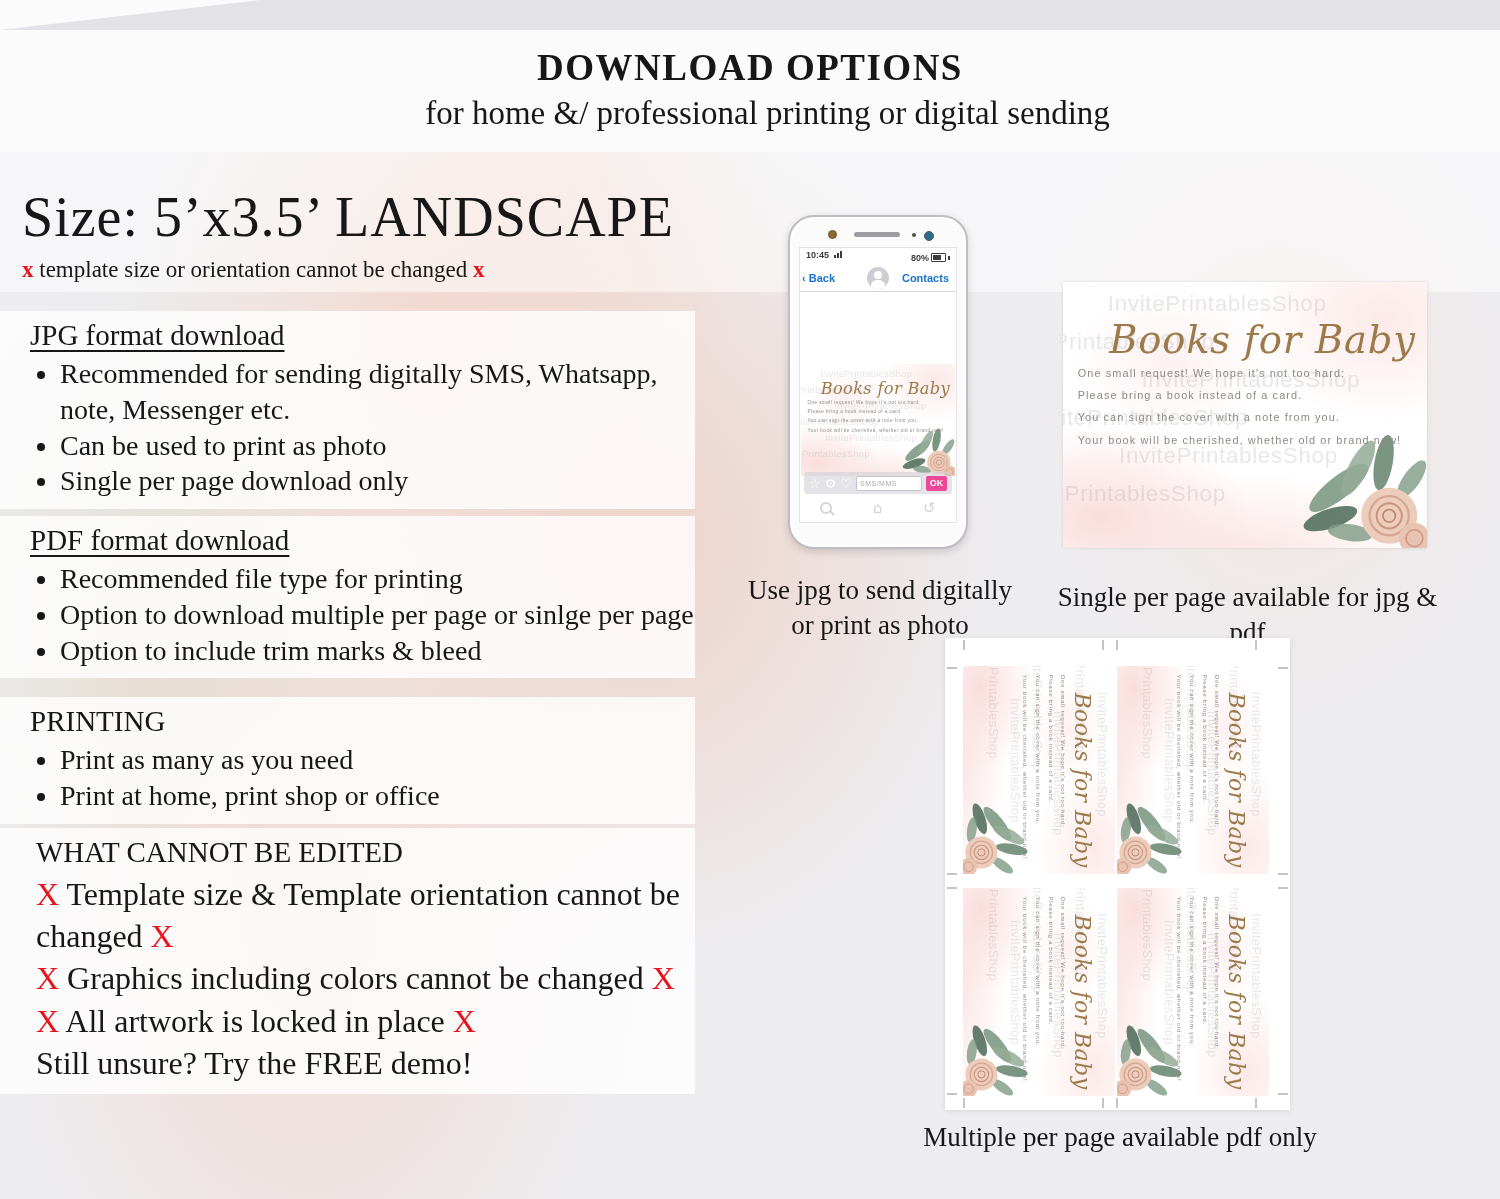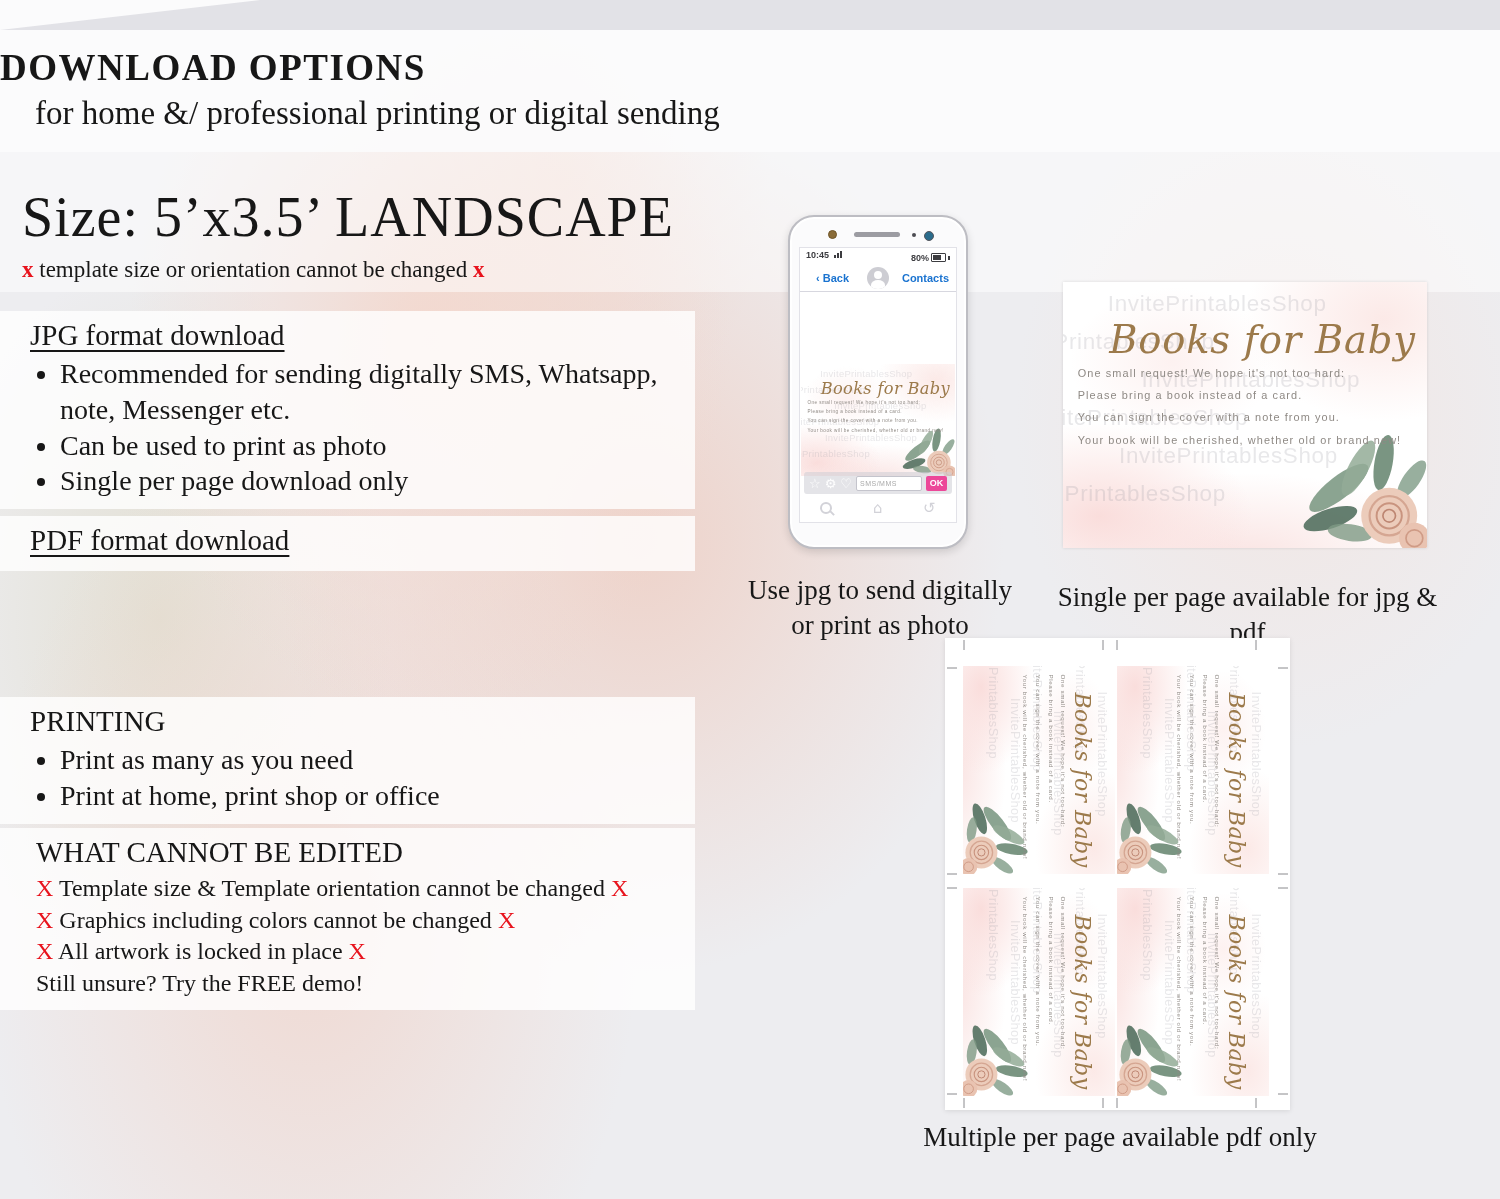--- a/index.html
+++ b/index.html
@@ -16,21 +16,21 @@
       radial-gradient(ellipse 470px 720px at 310px 920px, rgba(240,215,207,.9), rgba(240,215,207,0) 70%),
       radial-gradient(ellipse 330px 520px at 160px 620px, rgba(217,212,186,.55), rgba(217,212,186,0) 70%),
       radial-gradient(ellipse 380px 470px at 1280px 420px, rgba(245,224,216,.55), rgba(245,224,216,0) 70%),
       radial-gradient(ellipse 300px 380px at 560px 180px, rgba(240,214,205,.6), rgba(240,214,205,0) 70%),
       #ededf0;
   }
   .top-strip{position:absolute;top:0;left:0;right:0;height:30px;background:#e2e2e7;z-index:1;}
   .top-strip-wedge{position:absolute;top:0;left:0;width:260px;height:30px;background:#fbfbfc;
     clip-path:polygon(0 0,260px 0,0 100%);z-index:2;}
   .header-band{position:absolute;top:30px;left:0;right:0;height:122px;background:rgba(251,251,252,.97);
-    z-index:2;text-align:left;}
+    z-index:2;text-align:center;}
   .header-title{font-size:37px;letter-spacing:1.5px;margin-top:16px;font-weight:600;}
   .header-sub{font-size:33px;margin-top:6px;margin-left:35px;}
   .light-band{position:absolute;left:0;right:0;top:152px;height:140px;background:rgba(255,255,255,.5);z-index:1;}
 
   
   .size-block{position:absolute;left:22px;top:188px;z-index:3;}
   .size-heading{font-size:56px;letter-spacing:1px;line-height:1.05;}
   .size-note{font-size:23px;margin-top:10px;}
   .red-x{color:#e8131d;font-weight:bold;}
   .red-X{color:#e8131d;}
@@ -38,42 +38,42 @@
   .band{position:absolute;left:0;width:695px;background:rgba(255,255,255,.8);z-index:2;
     padding:8px 0 10px 30px;box-sizing:border-box;}
   .band h2{font-size:29px;font-weight:normal;margin:0 0 4px 0;}
   .band h2.u{text-decoration:underline;text-underline-offset:5px;}
   .band ul{margin:2px 0 0 0;padding-left:30px;}
   .band li{font-size:28px;line-height:1.28;width:640px;}
   .band-jpg{top:311px;}
   .band-pdf{top:516px;}
   .band-printing{top:697px;}
   .band-cannot{top:828px;padding-left:36px;}
-  .cannot-line{font-size:24px;line-height:1.32;}
+  .cannot-line{font-size:32px;line-height:1.32;}
 
   
   .phone{position:absolute;left:788px;top:215px;width:176px;height:330px;z-index:3;
     background:#fbfbfc;border:2px solid #bdbdc3;border-radius:26px;
     box-shadow:0 3px 8px rgba(0,0,0,.14), inset 0 0 0 2px #fff;}
   .cam-dot{position:absolute;top:13px;left:38px;width:7px;height:7px;border-radius:50%;background:#8a6c38;border:1px solid #6f5527;}
   .speaker{position:absolute;top:15px;left:64px;width:46px;height:5px;border-radius:3px;background:#9c9ca2;}
   .sensor-a{position:absolute;top:16px;left:122px;width:4px;height:4px;border-radius:50%;background:#4c4c52;}
   .sensor-b{position:absolute;top:14px;left:134px;width:8px;height:8px;border-radius:50%;background:#2b6c8c;border:1px solid #55555c;}
   .screen{position:absolute;left:9px;right:9px;top:30px;bottom:24px;background:#fff;border:1px solid #e2e2e8;overflow:hidden;}
   .statusbar{height:15px;display:flex;justify-content:space-between;padding:2px 6px 0 6px;
     font-family:"Liberation Sans", sans-serif;font-size:9px;font-weight:bold;color:#3c3c40;}
   .sig{display:inline-flex;align-items:flex-end;gap:1px;margin-left:2px;}
   .sig i{display:block;width:2px;background:#3c3c40;}
   .batt{display:inline-flex;align-items:center;gap:2px;}
   .batt-body{width:13px;height:7px;border:1px solid #3c3c40;border-radius:1px;position:relative;}
   .batt-body i{position:absolute;left:1px;top:1px;bottom:1px;width:8px;background:#3c3c40;display:block;}
   .batt-tip{width:2px;height:4px;background:#3c3c40;}
   .navbar{height:26px;border-bottom:1px solid #d7d7df;position:relative;
     font-family:"Liberation Sans", sans-serif;font-size:11px;font-weight:bold;color:#1a73d0;}
-  .nav-back{position:absolute;left:16px;top:7px;cursor:pointer;}
+  .nav-back{position:absolute;left:2px;top:7px;cursor:pointer;}
   .nav-contacts{position:absolute;right:7px;top:7px;cursor:pointer;}
   .avatar{position:absolute;left:50%;top:2px;transform:translateX(-50%);width:22px;height:22px;border-radius:50%;
     background:#cdcdd3;overflow:hidden;}
   .avatar::before{content:"";position:absolute;left:50%;top:4px;transform:translateX(-50%);width:8px;height:8px;border-radius:50%;background:#fff;}
   .avatar::after{content:"";position:absolute;left:50%;top:13px;transform:translateX(-50%);width:14px;height:10px;border-radius:50% 50% 0 0;background:#fff;}
   .phone-card-area{position:absolute;left:0;right:0;top:116px;display:flex;justify-content:center;}
   .toolbar{position:absolute;left:4px;right:4px;bottom:28px;height:22px;border-radius:3px;
     background:rgba(205,205,213,.55);display:flex;align-items:center;gap:4px;padding:0 5px;box-sizing:border-box;}
   .tb-icon{font-family:"DejaVu Sans", sans-serif;color:rgba(255,255,255,.95);font-size:13px;line-height:1;cursor:pointer;}
   .sms-input{flex:1;height:13px;min-width:0;background:#fff;border:1px solid #c4c4cc;border-radius:2px;
@@ -157,20 +157,25 @@
   <h2 class="u">JPG format download</h2>
   <ul>
     <li>Recommended for sending digitally SMS, Whatsapp, note, Messenger etc.</li>
     <li>Can be used to print as photo</li>
     <li>Single per page download only</li>
   </ul>
 </div>
 
 <div class="band band-pdf">
   <h2 class="u">PDF format download</h2>
+  <ul>
+    <li>Recommended file type for printing</li>
+    <li>Option to download multiple per page or sinlge per page</li>
+    <li>Option to include trim marks &amp; bleed</li>
+  </ul>
 </div>
 
 <div class="band band-printing">
   <h2>PRINTING</h2>
   <ul>
     <li>Print as many as you need</li>
     <li>Print at home, print shop or office</li>
   </ul>
 </div>
 

